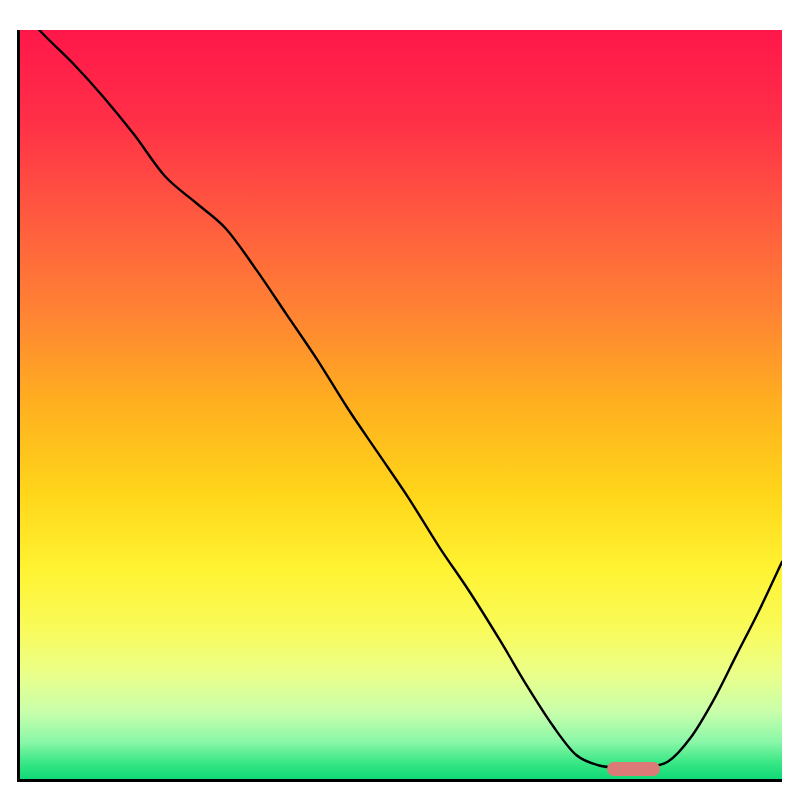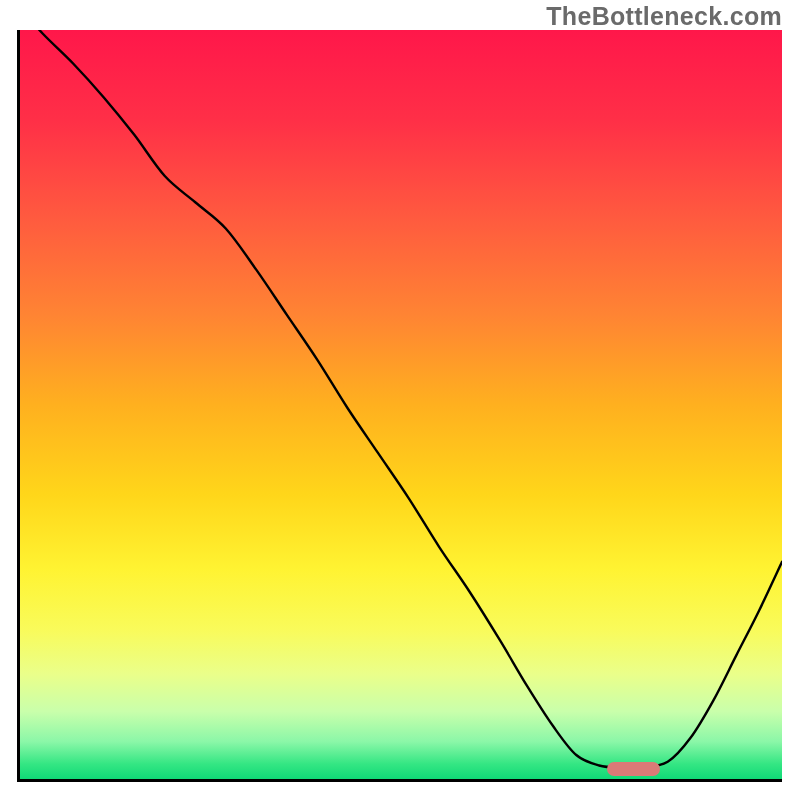--- a/index.html
+++ b/index.html
@@ -47,21 +47,20 @@
     position: absolute;
     height: 14px;
     border-radius: 7px;
     background: #db7a77;
   }
 </style>
 </head>
 <body>
 
 <div class="chart-root">
-  <div class="watermark">TheBottleneck.com</div>
 
   <div class="plot-frame"></div>
 
   <div class="plot-area">
     <svg width="762" height="749" viewBox="0 0 762 749">
       <defs>
         <linearGradient id="bg-grad" x1="0" y1="0" x2="0" y2="1">
             <stop offset="0%" stop-color="#ff174a"></stop>
             <stop offset="12%" stop-color="#ff2f47"></stop>
             <stop offset="25%" stop-color="#ff5a3f"></stop>

